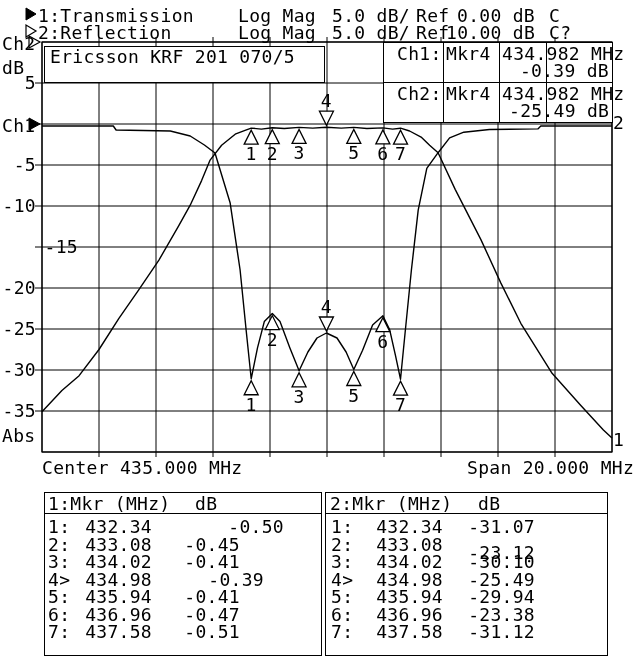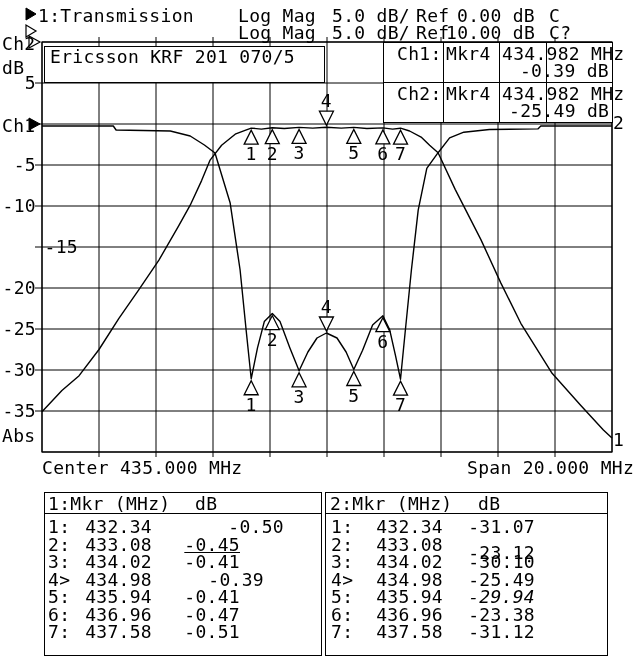--- a/index.html
+++ b/index.html
@@ -111,20 +111,21 @@
       </g>
   </svg>
 
   <span class="t" style="left:38px;top:7px">1:Transmission</span>
   <span class="t" style="left:238px;top:7px">Log Mag</span>
   <span class="t" style="left:332px;top:7px">5.0 dB/</span>
   <span class="t" style="left:416px;top:7px">Ref</span>
   <span class="t" style="left:457px;top:7px">0.00 dB</span>
   <span class="t" style="left:549px;top:7px">C</span>
 
+  <span class="t" style="left:38px;top:24px">2:Reflection</span>
   <span class="t" style="left:238px;top:24px">Log Mag</span>
   <span class="t" style="left:332px;top:24px">5.0 dB/</span>
   <span class="t" style="left:416px;top:24px">Ref</span>
   <span class="t" style="left:446px;top:24px">10.00 dB</span>
   <span class="t" style="left:549px;top:24px">C?</span>
 
   <span class="t" style="left:2px;top:35px">Ch2</span>
   <span class="t" style="left:2px;top:59px">dB</span>
   <span class="t" style="left:2px;top:117px">Ch1</span>
   <span class="t" style="left:2px;top:427px">Abs</span>
@@ -169,21 +170,21 @@
   <span class="t" style="left:48px;top:495px">1:Mkr (MHz)</span>
   <span class="t" style="left:195px;top:495px">dB</span>
   <span class="t" style="left:330px;top:495px">2:Mkr (MHz)</span>
   <span class="t" style="left:478px;top:495px">dB</span>
   <div id="table-rows-layer">
       <span class="t" style="left: 48px; top: 518px;">1:</span>
       <span class="t ra" style="left: 52px; top: 518px; width: 100px;">432.34</span>
       <span class="t ra" style="left: 140px; top: 518px; width: 100px; margin-left: 44px;">-0.50</span>
       <span class="t" style="left: 48px; top: 535.5px;">2:</span>
       <span class="t ra" style="left: 52px; top: 535.5px; width: 100px;">433.08</span>
-      <span class="t ra" style="left: 140px; top: 535.5px; width: 100px; text-decoration: underline;">-0.45</span>
+      <span class="t ra" style="left: 140px; top: 535.5px; width: 100px;">-0.45</span>
       <span class="t" style="left: 48px; top: 553px;">3:</span>
       <span class="t ra" style="left: 52px; top: 553px; width: 100px;">434.02</span>
       <span class="t ra" style="left: 140px; top: 553px; width: 100px;">-0.41</span>
       <span class="t" style="left: 48px; top: 570.5px;">4&gt;</span>
       <span class="t ra" style="left: 52px; top: 570.5px; width: 100px;">434.98</span>
       <span class="t ra" style="left: 140px; top: 570.5px; width: 100px; padding-left: 24px;">-0.39</span>
       <span class="t" style="left: 48px; top: 588px;">5:</span>
       <span class="t ra" style="left: 52px; top: 588px; width: 100px;">435.94</span>
       <span class="t ra" style="left: 140px; top: 588px; width: 100px;">-0.41</span>
       <span class="t" style="left: 48px; top: 605.5px;">6:</span>
@@ -199,21 +200,21 @@
       <span class="t ra" style="left: 343px; top: 535.5px; width: 100px;">433.08</span>
       <span class="t ra" style="left: 435px; top: 544px; width: 100px;">-23.12</span>
       <span class="t" style="left: 331px; top: 553px;">3:</span>
       <span class="t ra" style="left: 343px; top: 553px; width: 100px;">434.02</span>
       <span class="t ra" style="left: 435px; top: 553px; width: 100px;">-30.10</span>
       <span class="t" style="left: 331px; top: 570.5px;">4&gt;</span>
       <span class="t ra" style="left: 343px; top: 570.5px; width: 100px;">434.98</span>
       <span class="t ra" style="left: 435px; top: 570.5px; width: 100px;">-25.49</span>
       <span class="t" style="left: 331px; top: 588px;">5:</span>
       <span class="t ra" style="left: 343px; top: 588px; width: 100px;">435.94</span>
-      <span class="t ra" style="left: 435px; top: 588px; width: 100px; font-style: italic;">-29.94</span>
+      <span class="t ra" style="left: 435px; top: 588px; width: 100px;">-29.94</span>
       <span class="t" style="left: 331px; top: 605.5px;">6:</span>
       <span class="t ra" style="left: 343px; top: 605.5px; width: 100px;">436.96</span>
       <span class="t ra" style="left: 435px; top: 605.5px; width: 100px;">-23.38</span>
       <span class="t" style="left: 331px; top: 623px;">7:</span>
       <span class="t ra" style="left: 343px; top: 623px; width: 100px;">437.58</span>
       <span class="t ra" style="left: 435px; top: 623px; width: 100px;">-31.12</span>
     </div>
 
 </div>
 

